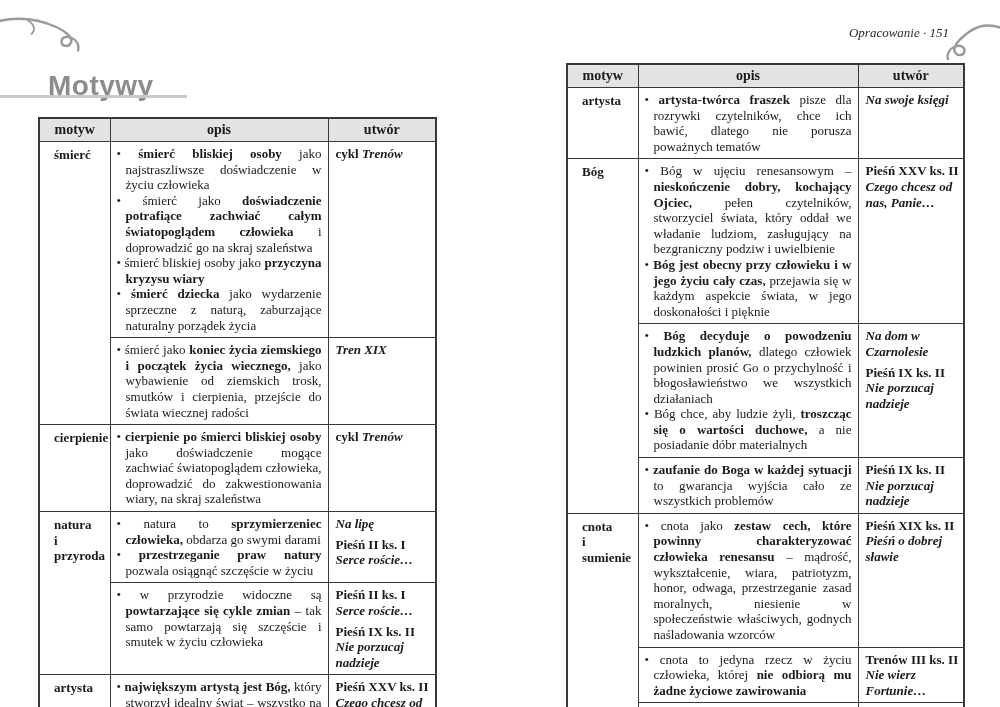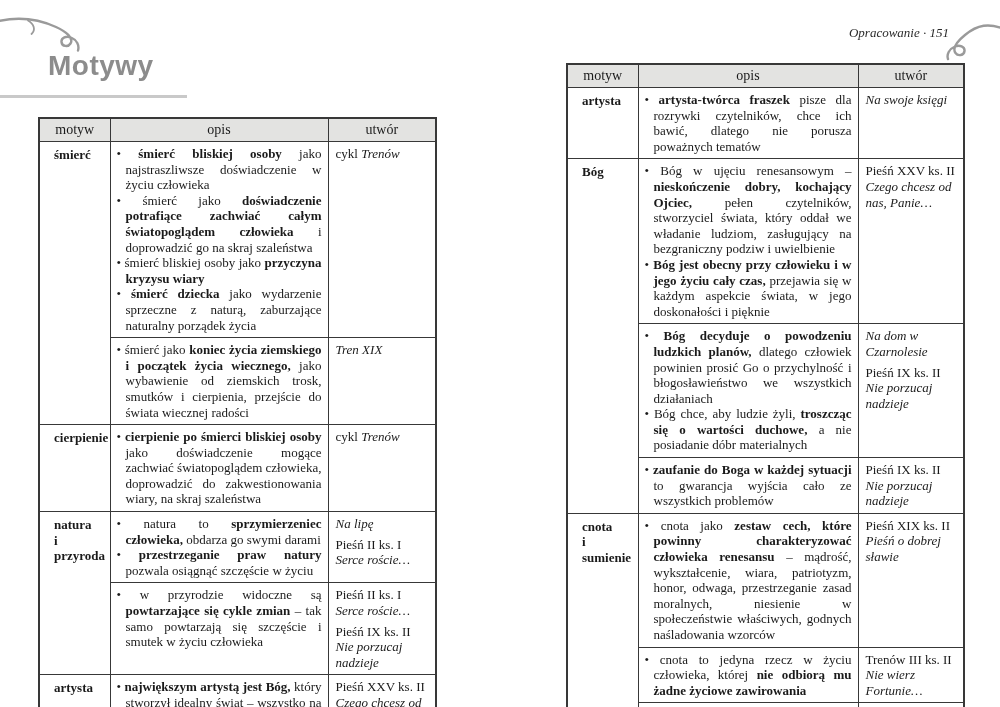--- a/index.html
+++ b/index.html
@@ -4,49 +4,49 @@
 <style>
   html,body{margin:0;padding:0;}
   body{
     width:1000px;height:707px;position:relative;background:#ffffff;
     font-family:"Liberation Serif",serif;color:#1a1a1a;overflow:hidden;
   }
   .ornament{position:absolute;}
   #ornament-left{top:13px;left:-6px;}
   #ornament-right{top:17px;right:-6px;transform:scaleX(-1);}
   #page-title{
-    position:absolute;top:50px;left:48px;
+    position:absolute;top:70px;left:48px;
     font-family:"Liberation Sans",sans-serif;font-weight:bold;
     font-size:28px;letter-spacing:0.5px;color:var(--title-color,#8c8c8c);
   }
   #title-rule{
     position:absolute;top:95px;left:0;width:187px;height:3px;
     background:var(--rule-color,#c9c9c9);
   }
   #running-header{
     position:absolute;top:25px;right:51px;
     font-style:italic;font-size:13px;color:#2b2b2b;
   }
   table{
     border-collapse:collapse;table-layout:fixed;position:absolute;
     border:2px solid var(--border-color,#333);
   }
   #table-left{left:38px;top:117px;width:397px;}
   #table-right{left:566px;top:63px;width:397px;}
   th,td{border:1px solid var(--border-color,#333);}
   th{
     background:var(--header-bg,#e3e3e1);
-    font-weight:normal;font-size:14px;padding:3px 2px;height:16px;
+    font-weight:bold;font-size:14px;padding:3px 2px;height:16px;
   }
   td{vertical-align:top;font-size:13px;line-height:15.6px;}
   td.motif{font-weight:bold;white-space:pre-line;padding:5px 4px 4px 14px;}
   td.opis{text-align:justify;padding:4px 6px;margin-left:9px;}
   td.utwor{padding:4px 4px 4px 7px;}
   .bullet{padding-left:9px;text-indent:-9px;}
-  .work{margin-bottom:5px;}
+  .work{margin-bottom:5px;font-weight:bold;}
   .work:last-child{margin-bottom:0;}
   .b{font-weight:bold;}
   .i{font-style:italic;}
 </style>
 </head>
 <body>
 
 <svg id="ornament-left" class="ornament" width="108" height="42" viewBox="0 0 108 42">
   <path d="M-6 11 C 18 3, 40 4, 62 14 C 72 18.5, 80 25, 76.5 30.5 C 74 34.5, 68 33.5, 67.5 29 C 67 24.5, 72.5 22.5, 77 24.5 C 83 27, 85.5 32.5, 84 37.5" fill="none" stroke="#9a9a9a" stroke-width="2.4" stroke-linecap="round"></path>
   <path d="M34 7.5 C 40 11, 42 17, 37.5 21" fill="none" stroke="#9a9a9a" stroke-width="1.8" stroke-linecap="round"></path>

